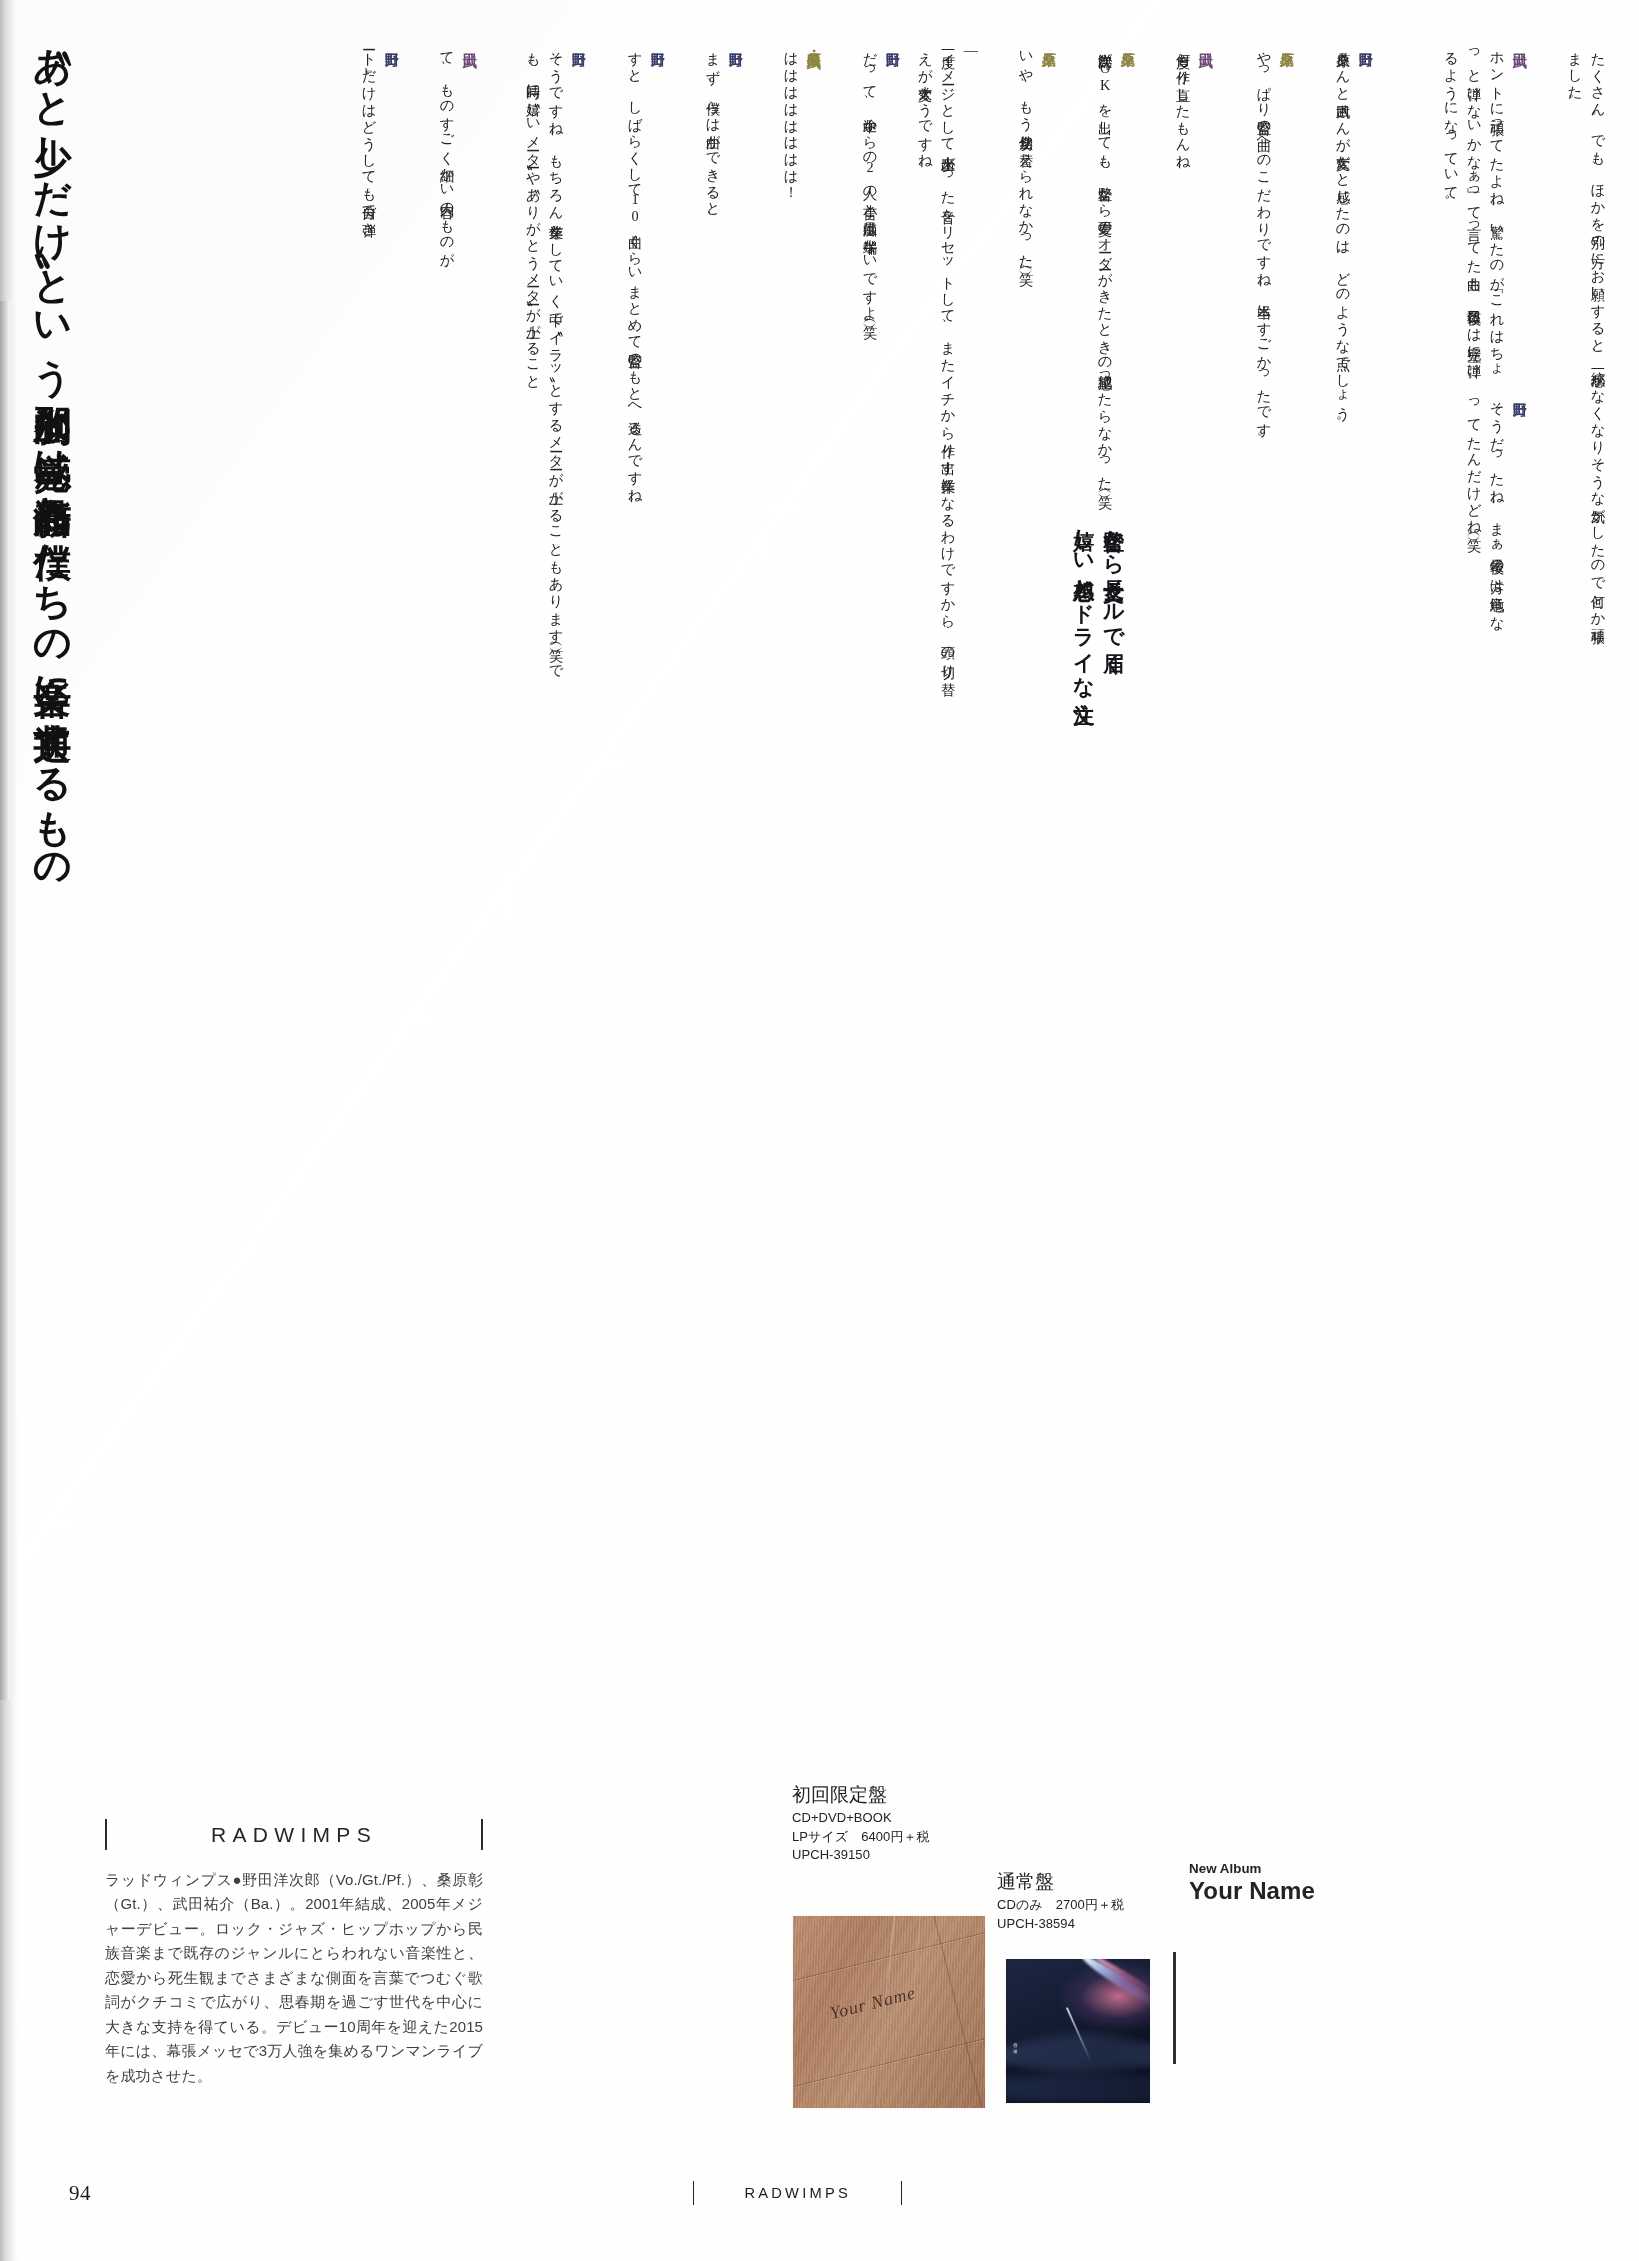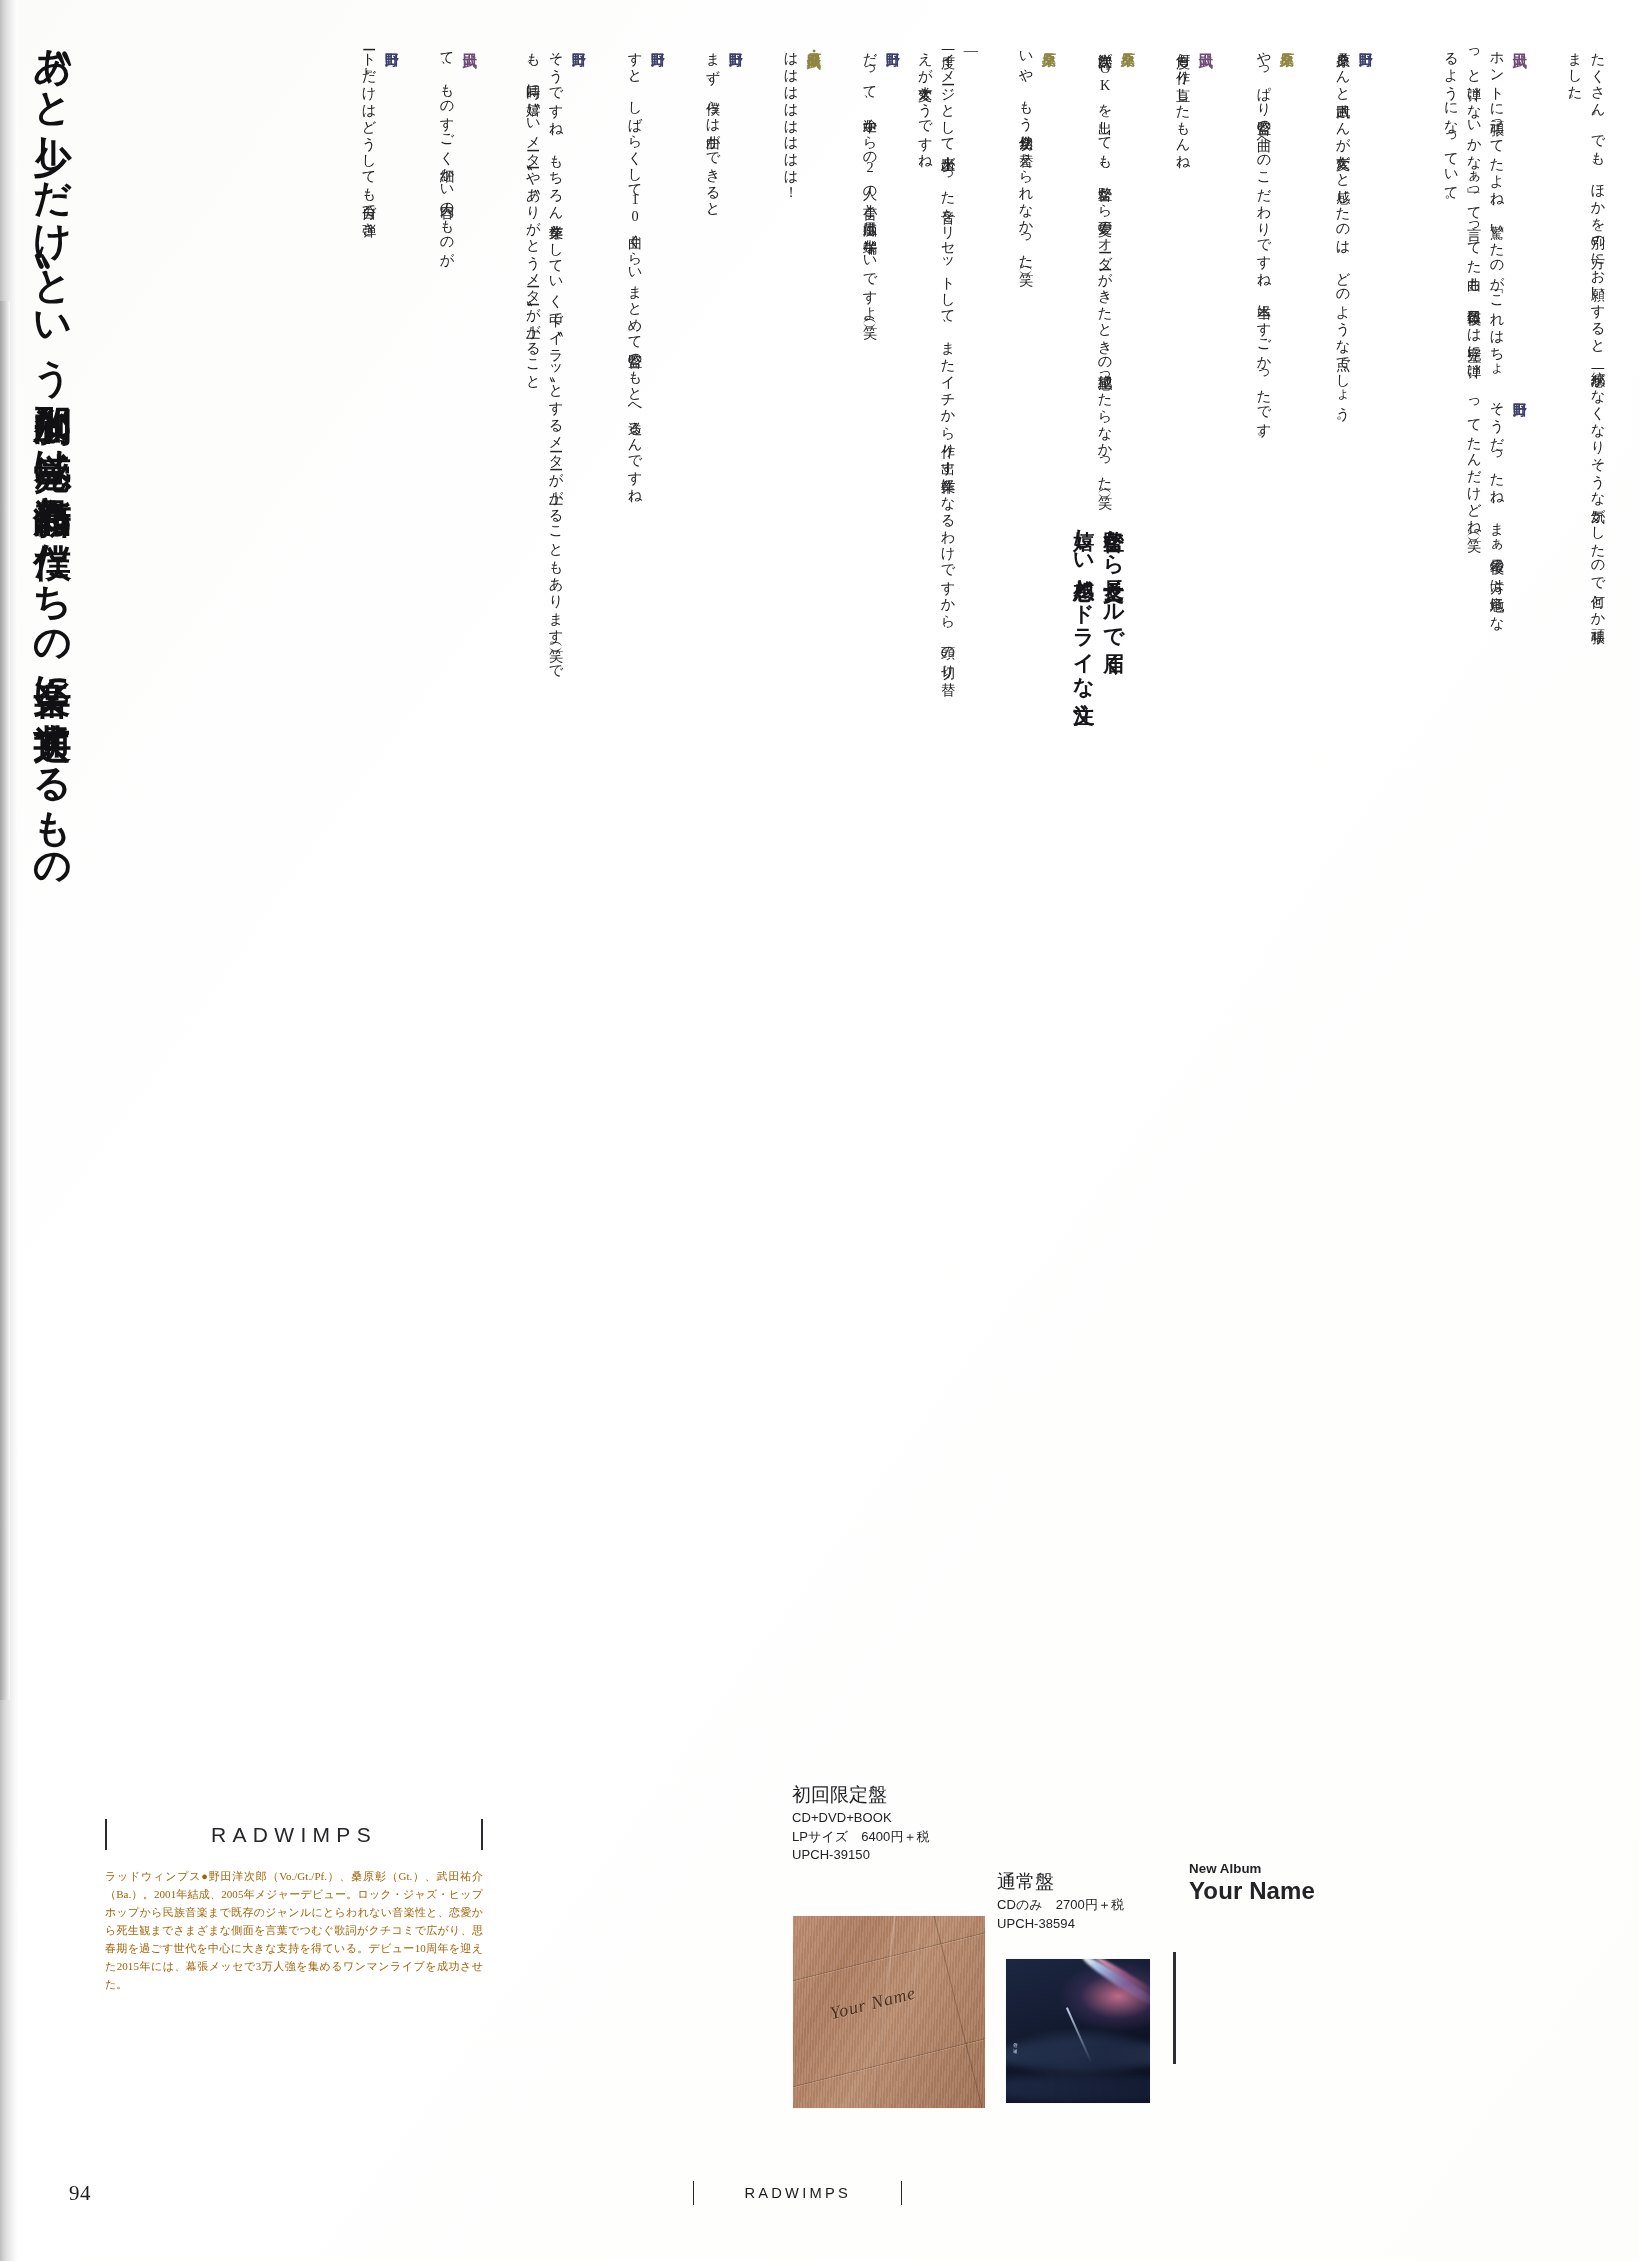--- a/index.html
+++ b/index.html
@@ -103,25 +103,25 @@
   }
   .tick { width: 2.1px; height: 31px; background: #2b2b2f; }
   #profile .brand {
     flex: 1; text-align: center;
     font-family: "Liberation Sans","DejaVu Sans",sans-serif;
     font-size: 21px; font-weight: 400;
     letter-spacing: 0.30em;
     color: #25252a;
   }
   #profile .bio {
-    font-family: Liberation Serif, serif;
-    font-size: 11px;
+    font-family: Liberation Sans, sans-serif;
+    font-size: 15px;
     line-height: 1.63;
     letter-spacing: 0.005em;
-    color: #a16207;
+    color: #404040;
     text-align: justify;
   }
 
   
   .release {
     position: absolute;
     font-family: "Liberation Sans","DejaVu Sans",sans-serif;
     color: #232327;
   }
   #release-limited { left: 792px; top: 1781px; width: 231px; }

